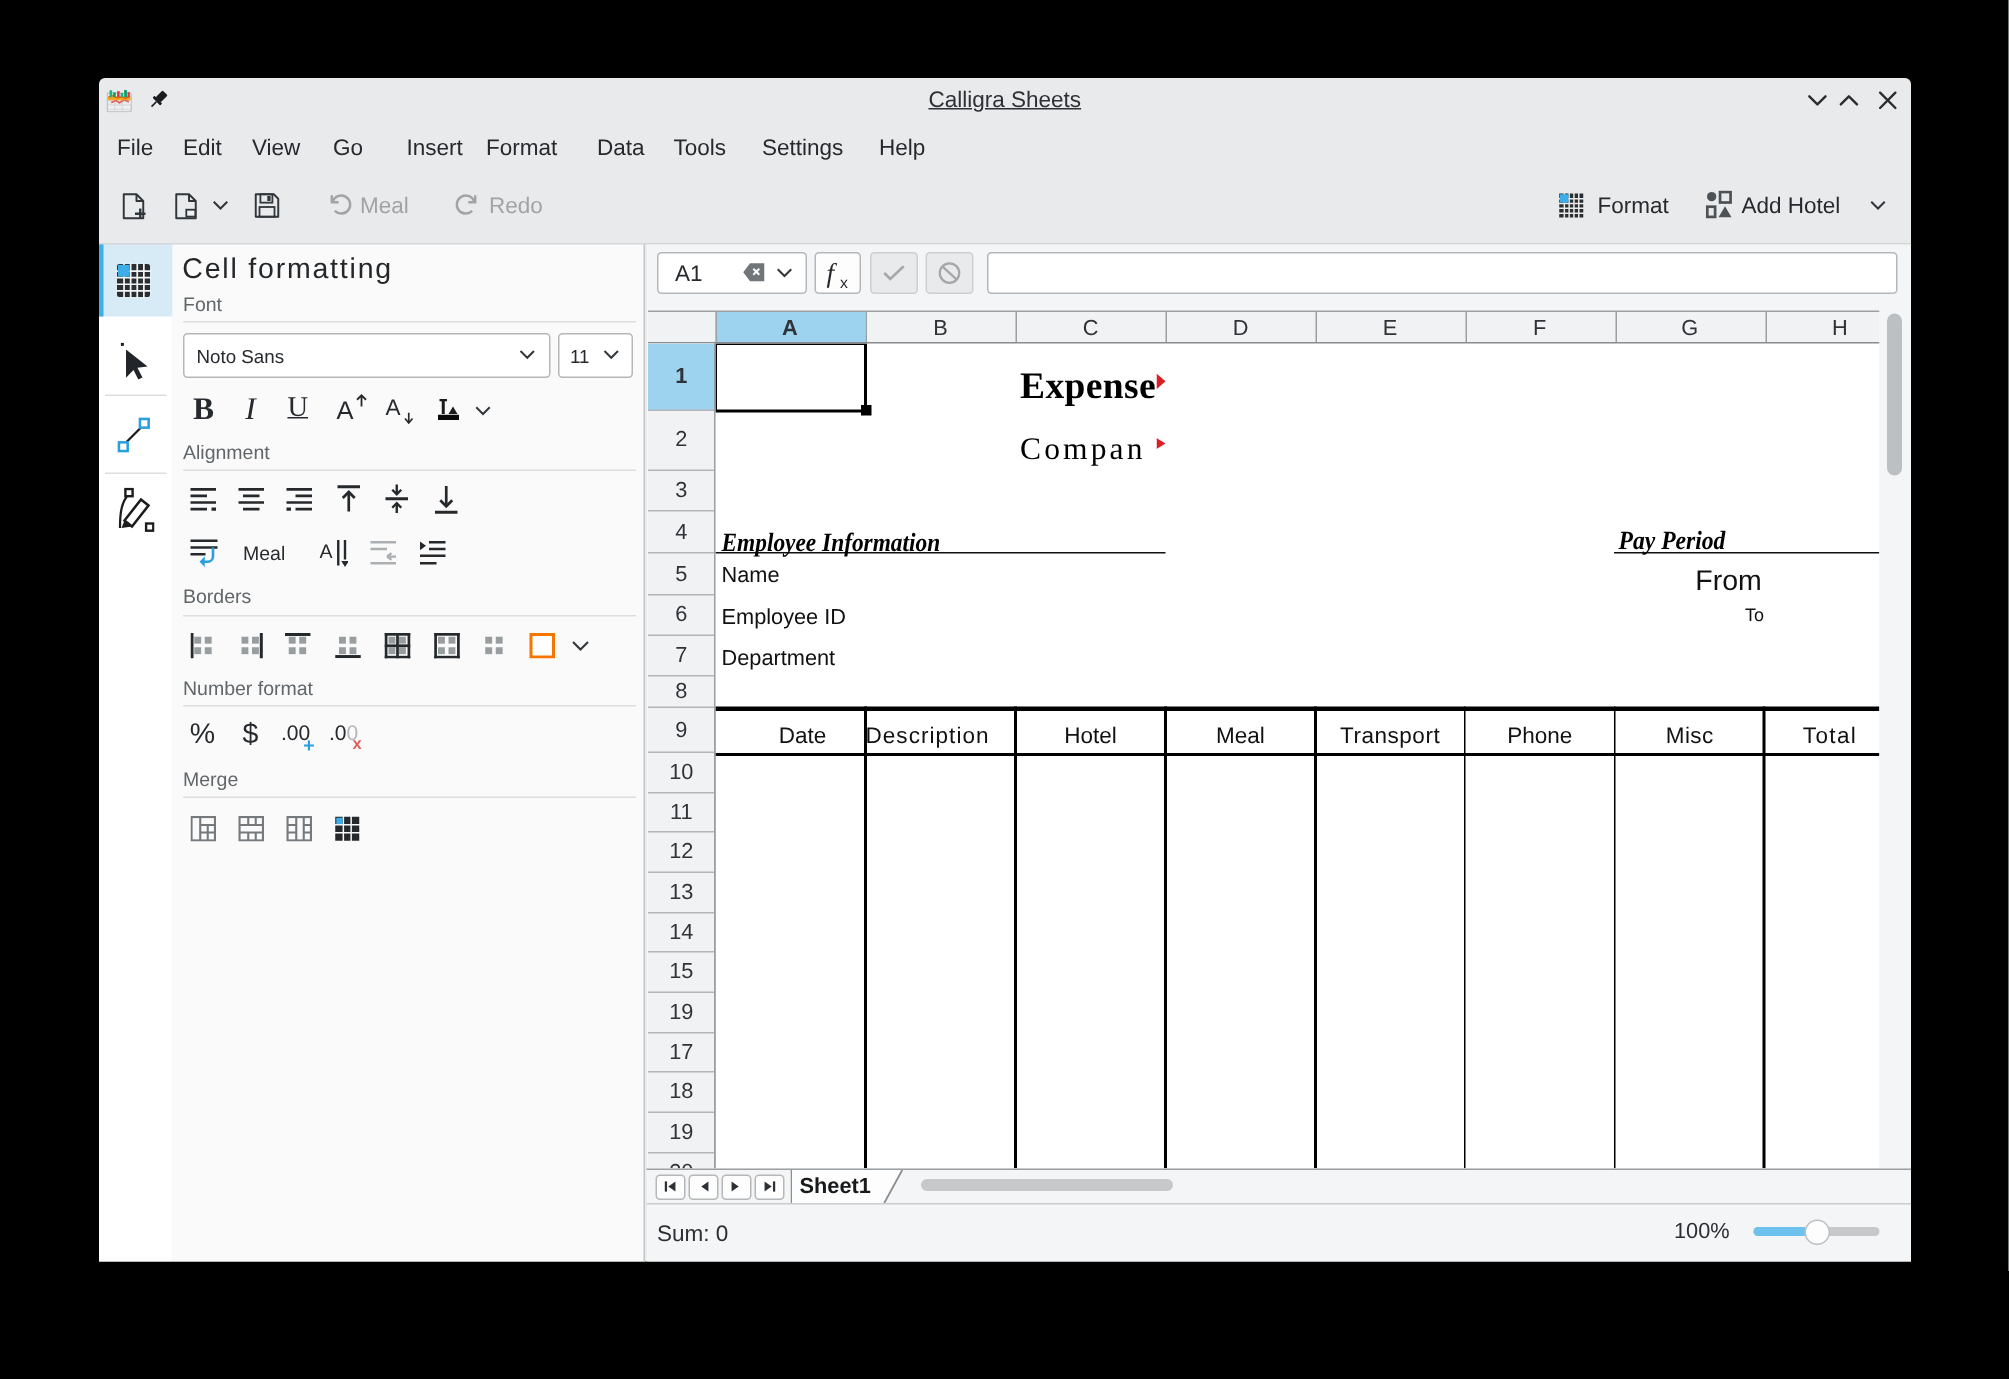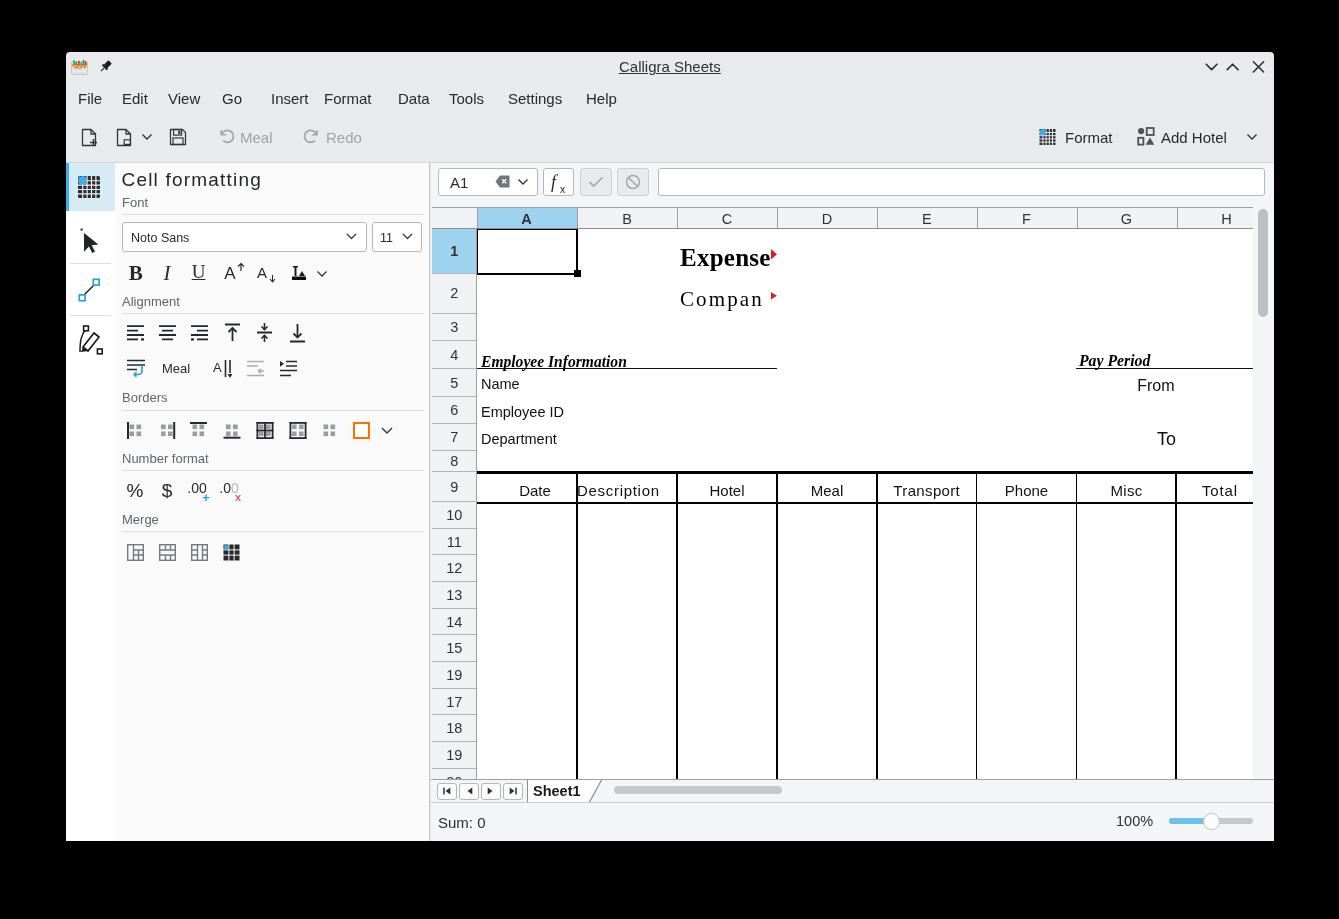--- a/index.html
+++ b/index.html
@@ -401,22 +401,22 @@
     </svg>
   <div class="t st" style="left:248px;top:78.8px;font:21px 'Liberation Serif',serif;color:#000;letter-spacing:2.1px;">Compan</div>
   <svg class="abs" style="left:339px;top:84px" width="6" height="8" viewBox="0 0 6 8">
       <path d="M0 0l6 3.7L0 7.4z" fill="#da1f26"></path>
     </svg>
   <div class="t st" style="left:48.5px;top:142.6px;font:italic bold 17.5px 'Liberation Serif',serif;color:#000;transform:scaleX(0.89);transform-origin:left top;">Employee Information</div>
   <div class="t st" style="left:647px;top:141.6px;font:italic bold 17.5px 'Liberation Serif',serif;color:#000;transform:scaleX(0.9);transform-origin:left top;">Pay Period</div>
   <div class="t st" style="left:49px;top:168.7px;font-size:14.5px;color:#111;">Name</div>
   <div class="t st" style="left:49px;top:196.7px;font-size:14.5px;color:#111;">Employee ID</div>
   <div class="t st" style="left:49px;top:224.4px;font-size:14.5px;color:#111;">Department</div>
-  <div class="t st" style="right:78.5px;top:169.7px;font-size:16px;color:#111;">From</div>
-  <div class="t st" style="right:77px;top:196px;font-size:18px;color:#111;margin-top:26px;">To</div>
+  <div class="t st" style="right:78.5px;top:169.7px;font-size:19px;color:#111;">From</div>
+  <div class="t st" style="right:77px;top:196px;font-size:12px;color:#111;">To</div>
 
   <div class="t st" style="left:44px;width:118px;top:274.8px;font-size:15px;color:#111;text-align:center;">Date</div>
   <div class="t st" style="left:145px;top:274.8px;font-size:15px;color:#111;letter-spacing:0.7px;">Description</div>
   <div class="t st" style="left:245px;width:100px;top:274.8px;font-size:15px;color:#111;text-align:center;">Hotel</div>
   <div class="t st" style="left:345px;width:100px;top:274.8px;font-size:15px;color:#111;text-align:center;">Meal</div>
   <div class="t st" style="left:445px;width:99.5px;top:274.8px;font-size:15px;color:#111;text-align:center;letter-spacing:0.35px;">Transport</div>
   <div class="t st" style="left:544.5px;width:100px;top:274.8px;font-size:15px;color:#111;text-align:center;">Phone</div>
   <div class="t st" style="left:644.5px;width:100px;top:274.8px;font-size:15px;color:#111;text-align:center;letter-spacing:0.3px;">Misc</div>
   <div class="t st" style="left:744.5px;width:87px;top:274.8px;font-size:15px;color:#111;text-align:center;letter-spacing:0.9px;">Total</div>
 

